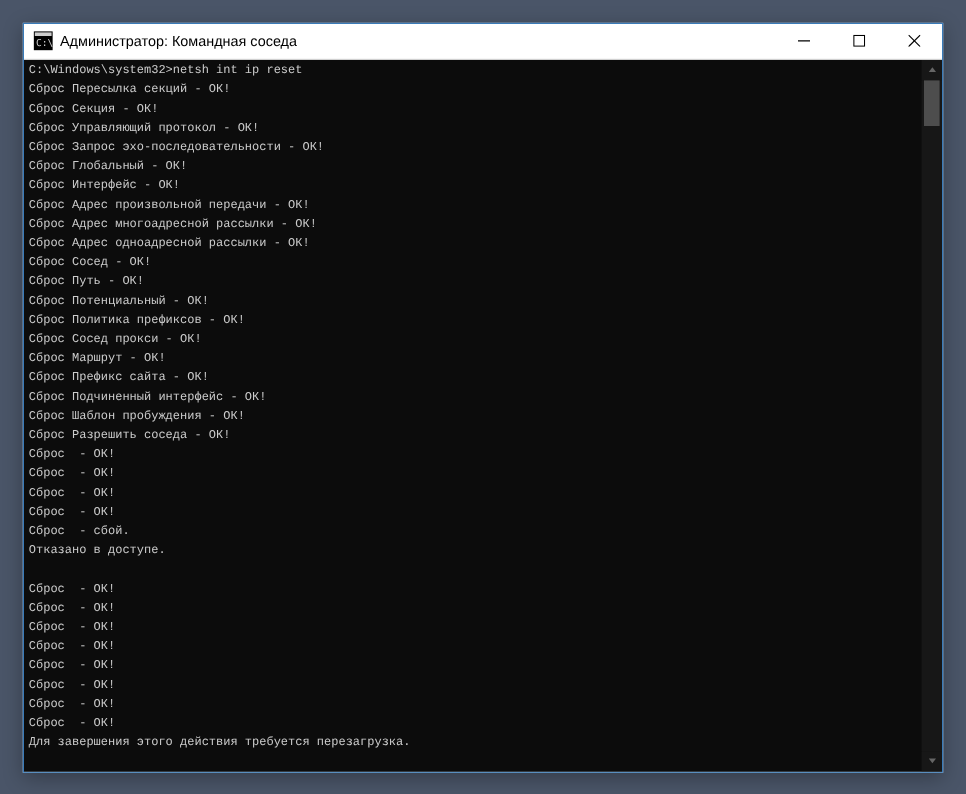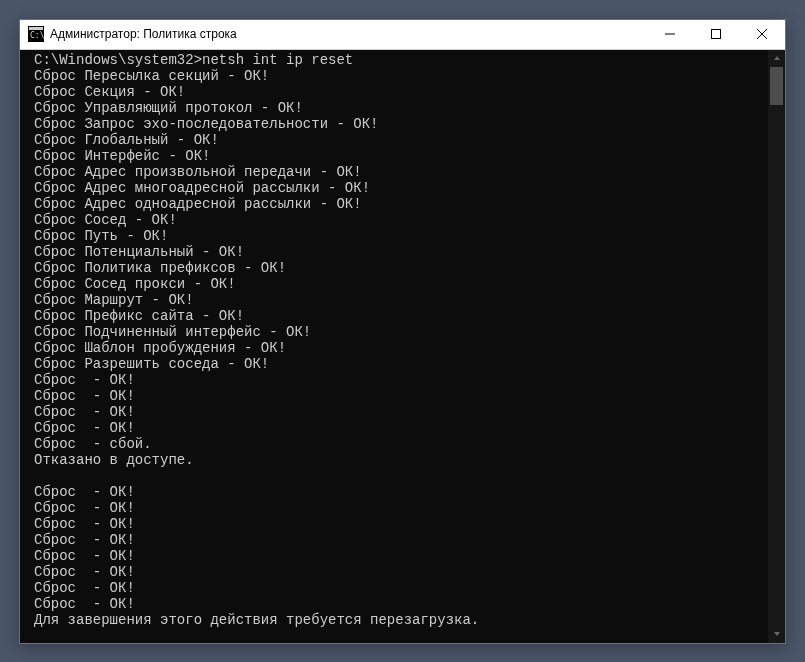--- a/index.html
+++ b/index.html
@@ -62,23 +62,23 @@
     flex: 1;
     display: flex;
     background: #000;
     overflow: hidden;
   }
   .console {
     flex: 1;
     background: #0c0c0c;
     color: #cccccc;
     font-family: Consolas, "Courier New", monospace;
-    font-size: 14px;
+    font-size: 10px;
     line-height: 16px;
-    padding: 2px 14px;
+    padding: 2px 4px;
     white-space: pre;
     overflow: hidden;
   }
   .scrollbar {
     width: 17px;
     background: #171717;
     display: flex;
     flex-direction: column;
   }
   .scroll-arrow {
@@ -109,21 +109,21 @@
 
 <div class="window">
   <div class="titlebar">
     <span class="titlebar-icon">
       <svg viewBox="0 0 16 16">
         <rect x="0" y="0" width="16" height="16" fill="#000"></rect>
         <rect x="1" y="1" width="14" height="3" fill="#ccc"></rect>
         <text x="2" y="12" font-size="8" fill="#ccc" font-family="monospace">C:\</text>
       </svg>
     </span>
-    <span class="titlebar-title">Администратор: Политика строка</span>
+    <span class="titlebar-title">Администратор: Командная соседа</span>
     <div class="titlebar-controls">
       <div class="titlebar-btn">
         <svg viewBox="0 0 10 10">
             <line x1="0" y1="5" x2="10" y2="5" stroke="#000" stroke-width="1"></line>
           </svg>
       </div>
       <div class="titlebar-btn">
         <svg viewBox="0 0 10 10">
             <rect x="0.5" y="0.5" width="9" height="9" fill="none" stroke="#000" stroke-width="1"></rect>
           </svg>

